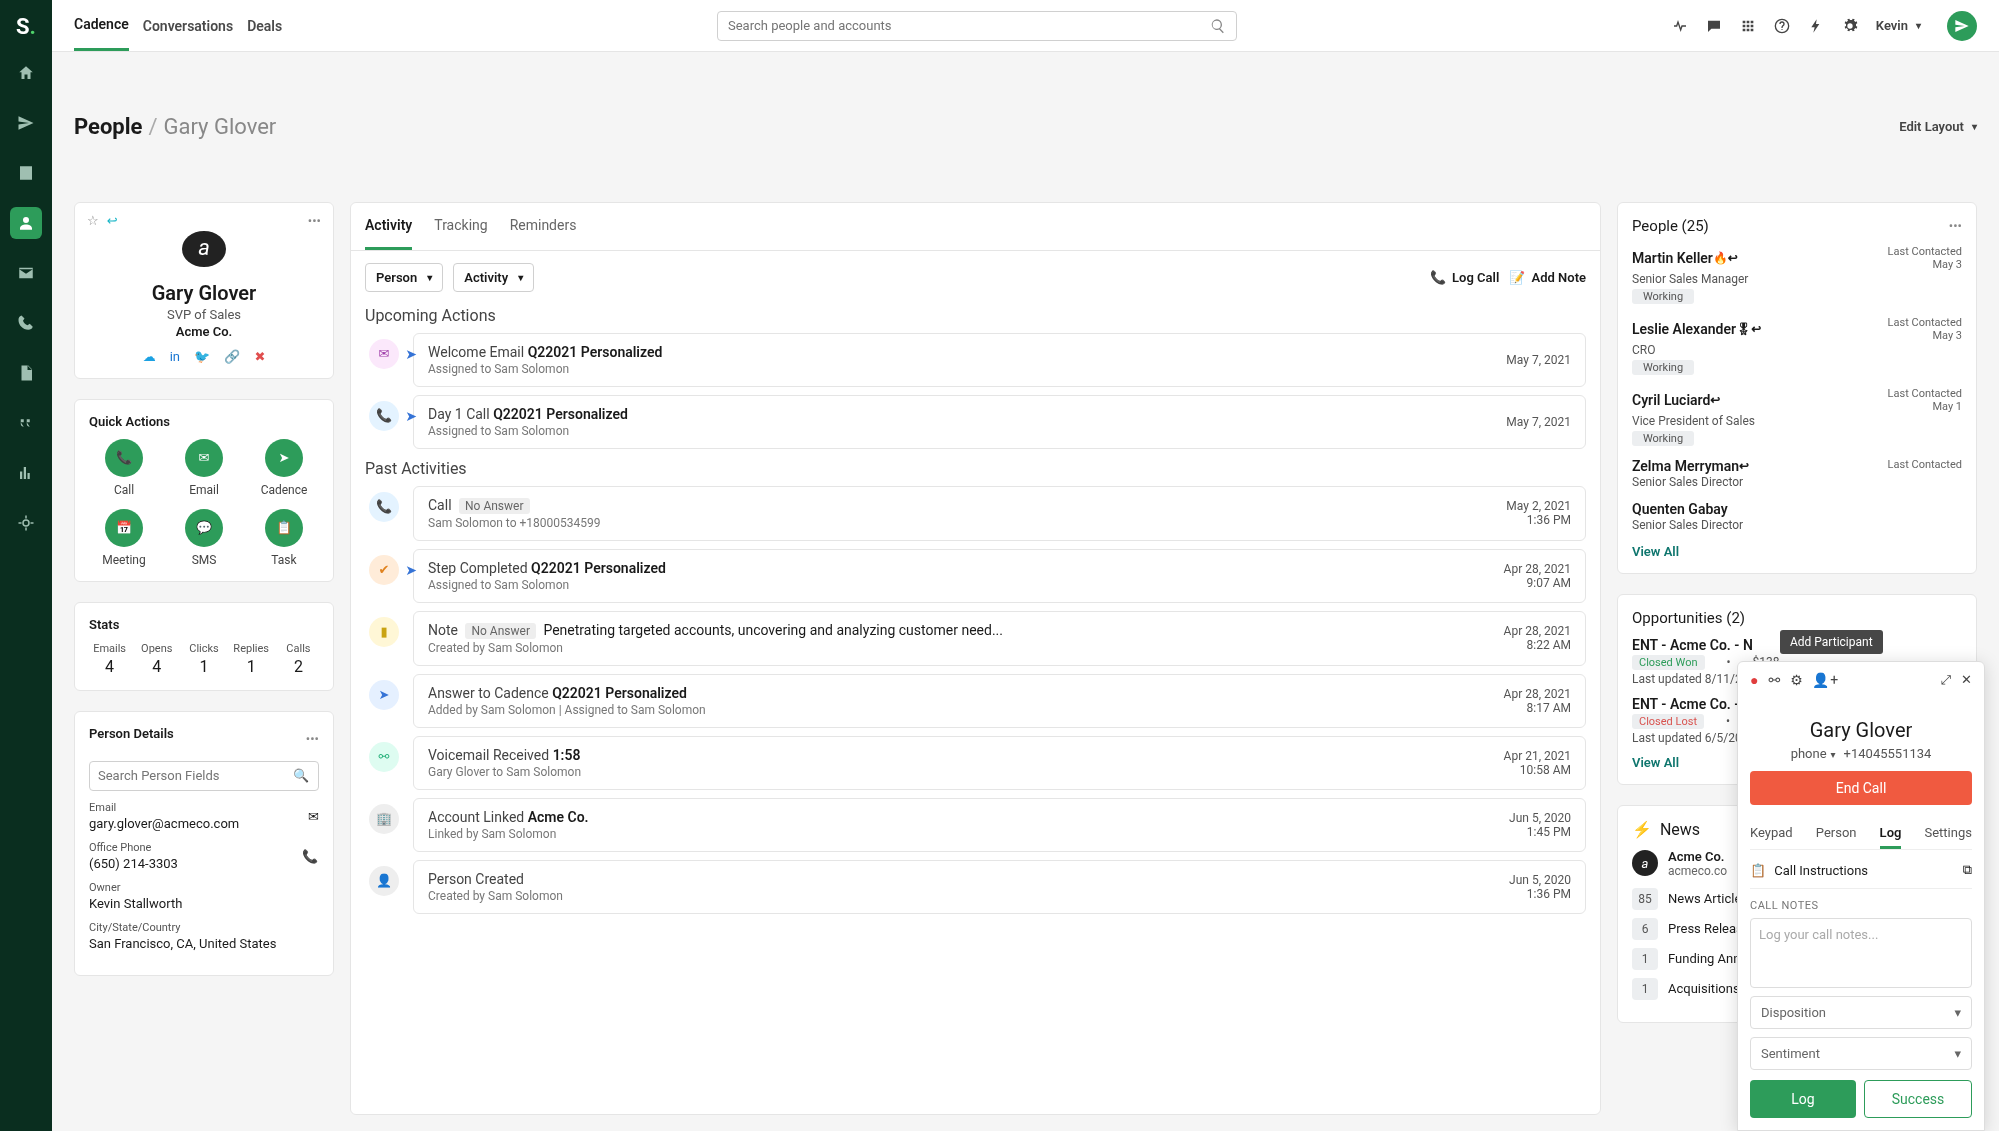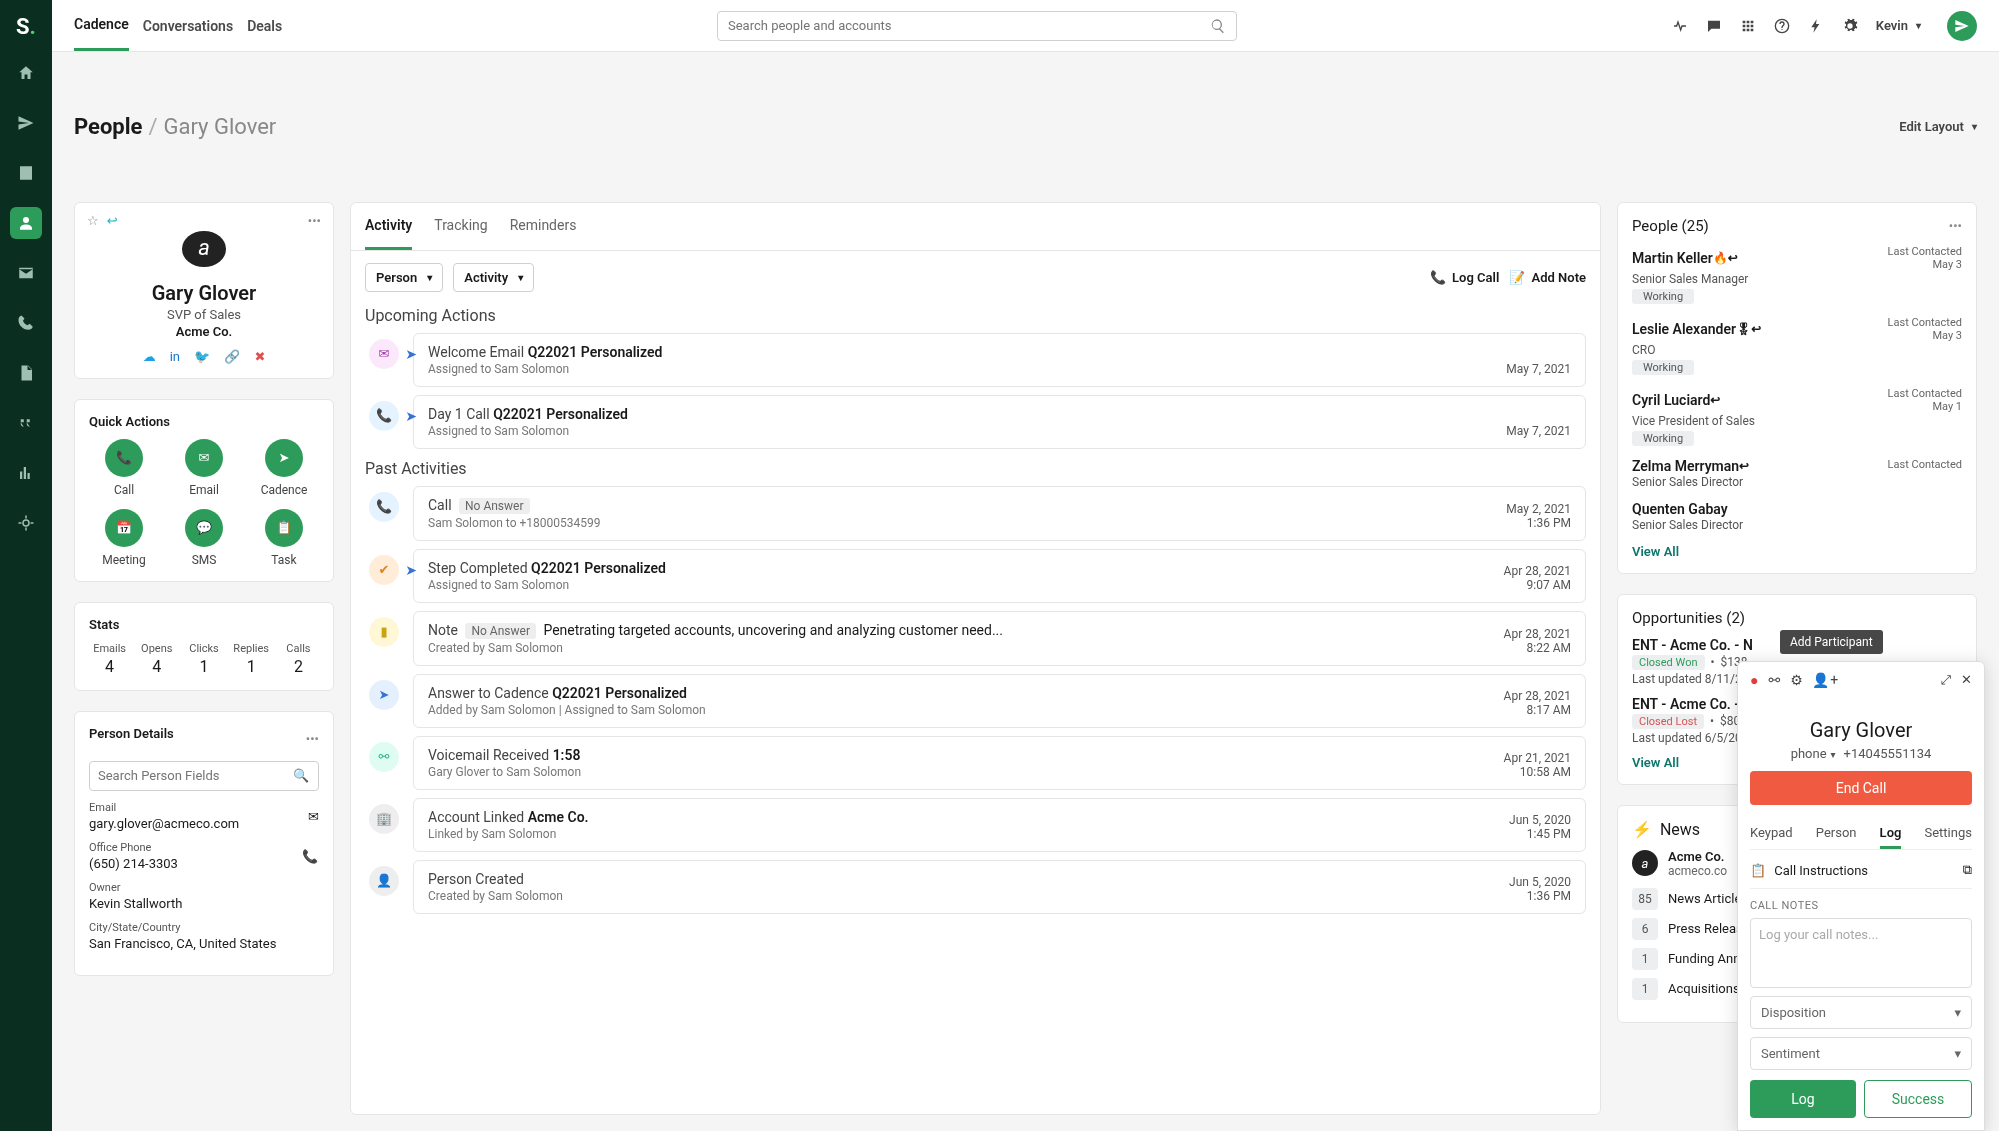--- a/index.html
+++ b/index.html
@@ -89,21 +89,21 @@
 .ticon { width: 30px; height: 30px; border-radius: 50%; background: #f0f0f0; display: flex; align-items: center; justify-content: center; font-size: 13px; flex-shrink: 0; margin-top: 6px; position: relative; }
 .ticon-extra { position: absolute; right: -18px; top: 7px; color: #3573d6; font-size: 14px; }
 .ticon.email { background: #fbe8fb; color: #a03faa; }
 .ticon.call { background: #e4f3ff; color: #347fd0; }
 .ticon.step { background: #ffecd9; color: #e0821e; }
 .ticon.note { background: #fff7d6; color: #c9a312; }
 .ticon.cadence { background: #e5f0ff; color: #3573d6; }
 .ticon.vm { background: #defcf1; color: #26b07a; }
 .ticon.link { background: #eee; color: #666; }
 .ticon.person { background: #eee; color: #666; }
-.tcard { flex: 1; border: 1px solid #e5e5e5; border-radius: 6px; padding: 10px 14px; display: flex; justify-content: space-between; align-items: flex-end; }
+.tcard { flex: 1; border: 1px solid #e5e5e5; border-radius: 6px; padding: 10px 14px; display: flex; justify-content: space-between; align-items: center; }
 .tleft { display: flex; flex-direction: column; gap: 2px; }
 .trow1 { font-size: 14px; }
 .trow1 .lab { color: #444; }
 .trow1 .bold { font-weight: 600; }
 .trow1 .tag { display: inline-block; background: #eee; color: #666; padding: 1px 6px; border-radius: 3px; font-size: 12px; margin: 0 4px; }
 .trow2 { font-size: 12px; color: #777; }
 .tright { text-align: right; font-size: 12px; color: #555; }
 
 
 .rcard-head { display: flex; justify-content: space-between; align-items: center; margin-bottom: 10px; }
@@ -111,21 +111,21 @@
 .plist-item { margin-bottom: 12px; }
 .plist-row1 { display: flex; justify-content: space-between; }
 .plist-name { font-weight: 600; font-size: 14px; display: flex; align-items: center; }
 .plist-lc { text-align: right; font-size: 11px; color: #666; }
 .plist-title { font-size: 12px; color: #555; margin-top: 1px; }
 .plist-badge { display: inline-block; background: #eceef0; color: #555; padding: 1px 11px; border-radius: 3px; font-size: 11px; margin-top: 3px; }
 .view-all { color: #0f766e; font-weight: 600; font-size: 13px; cursor: pointer; margin-top: 4px; }
 
 .opp { margin-bottom: 10px; }
 .opp-name { font-weight: 600; font-size: 14px; }
-.opp-row { font-size: 12px; color: #555; display: flex; align-items: center; gap: 6px; margin-top: 2px; }
+.opp-row { font-size: 12px; color: #555; display: flex; align-items: center; gap: 22px; margin-top: 2px; }
 .opp-badge { background: #eceef0; padding: 1px 7px; border-radius: 3px; font-size: 11px; }
 .opp-badge.won { color: #2d9c5a; }
 .opp-badge.lost { color: #d9534f; }
 
 .news-row { display: flex; align-items: center; gap: 10px; margin-bottom: 8px; font-size: 13px; }
 .news-count { width: 26px; height: 22px; border-radius: 4px; background: #eceef0; color: #555; display: flex; align-items: center; justify-content: center; font-size: 12px; }
 .news-head { display: flex; align-items: center; gap: 8px; font-size: 16px; font-weight: 400; margin-bottom: 10px; }
 .acme-row { display: flex; align-items: center; gap: 10px; margin-bottom: 10px; }
 .acme-logo { width: 26px; height: 26px; border-radius: 50%; background: #222; color: #fff; display: flex; align-items: center; justify-content: center; font-style: italic; }
 

